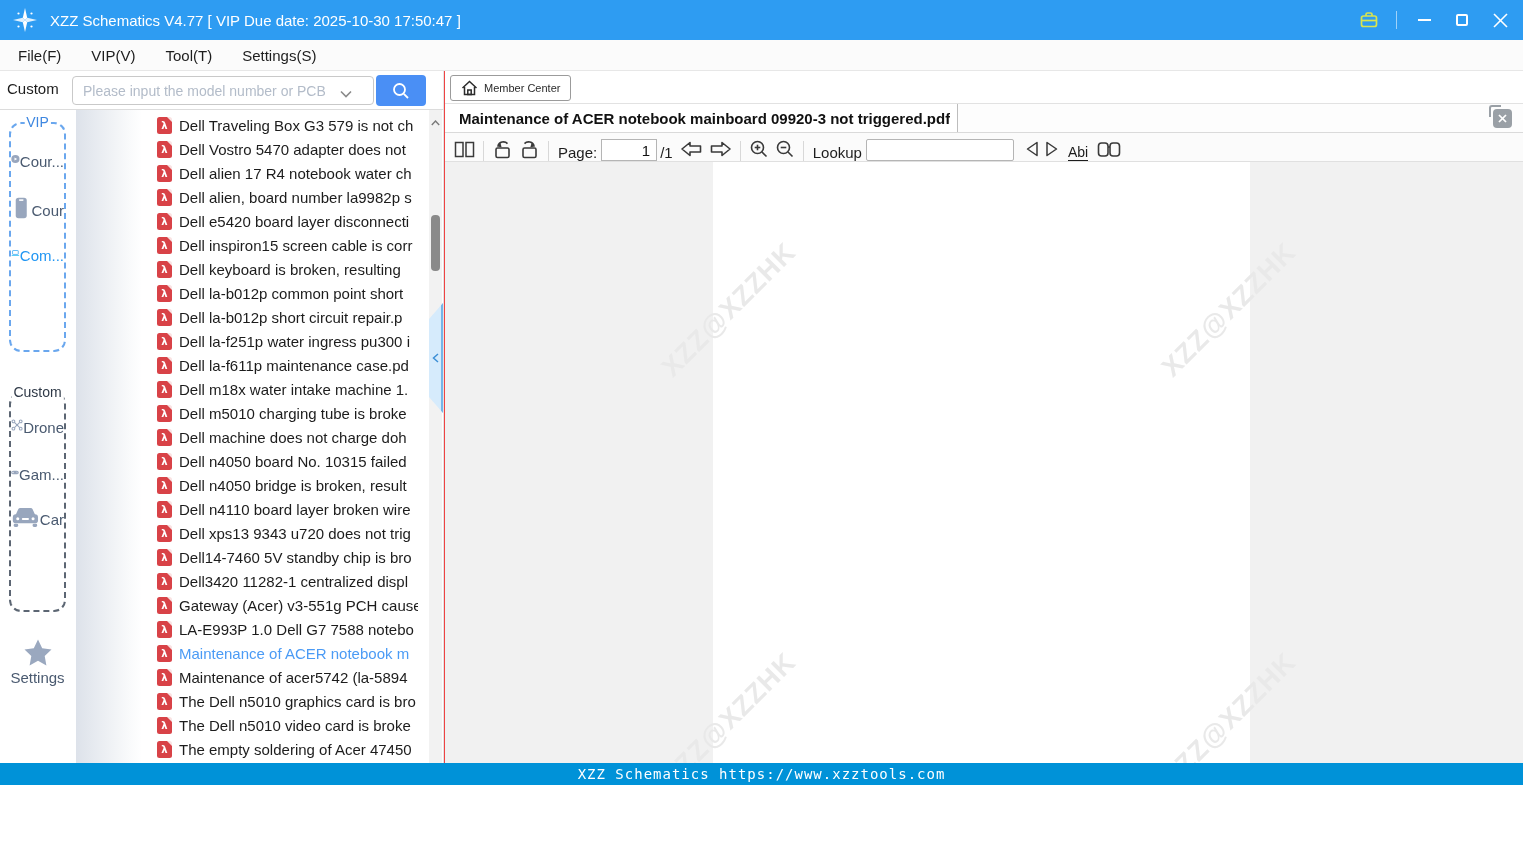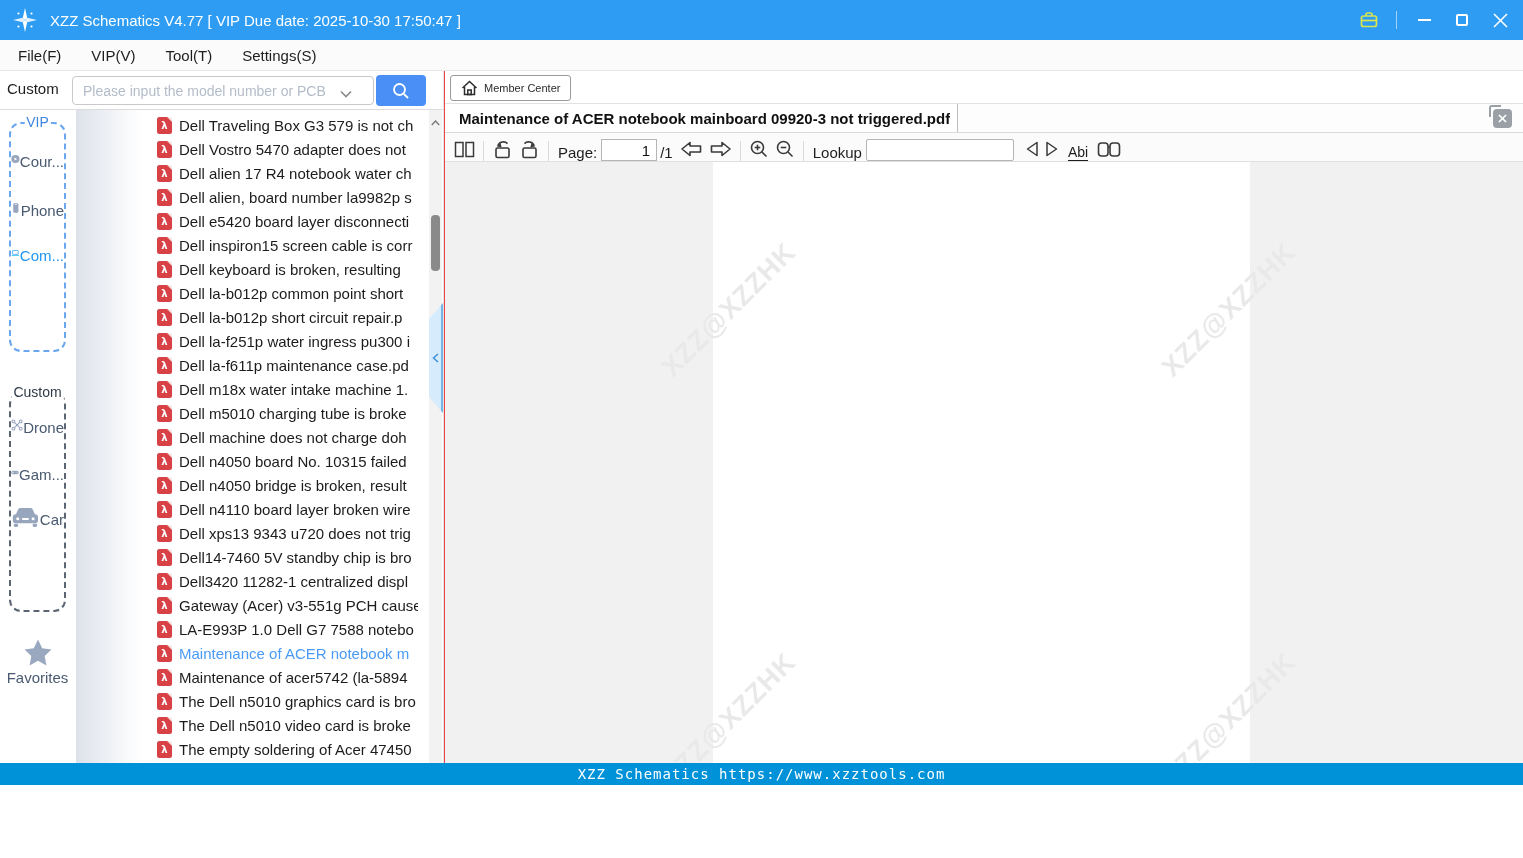--- a/index.html
+++ b/index.html
@@ -170,21 +170,21 @@
             <circle cx="15" cy="15" r="14" fill="#98a6bd"></circle>
             <path d="M12 9.5 L21 15 L12 20.5 Z" fill="#fff"></path>
           </svg>
         <span class="lbl">Cour...</span>
       </div>
       <div class="side-item" style="margin-top:20px;">
         <svg width="26" height="28" viewBox="0 0 26 28">
             <rect x="6" y="1" width="14" height="26" rx="3.5" fill="#98a6bd"></rect>
             <rect x="10" y="3" width="6" height="2" rx="1" fill="#fff" opacity=".9"></rect>
           </svg>
-        <span class="lbl">Phone</span>
+        <span class="lbl">Cour</span>
       </div>
       <div class="side-item active" style="margin-top:18px;">
         <svg width="34" height="27" viewBox="0 0 34 27">
             <rect x="6" y="2" width="22" height="15" rx="2" fill="none" stroke="#1b9cf2" stroke-width="2.6"></rect>
             <rect x="2" y="20" width="30" height="3.6" rx="1.8" fill="#29c0f5"></rect>
           </svg>
         <span class="lbl">Com...</span>
       </div>
     </div>
 
@@ -222,21 +222,21 @@
             <rect x="12" y="13" width="8" height="2.4" rx="1.2" fill="#fff"></rect>
           </svg>
         <span class="lbl">Car</span>
       </div>
     </div>
 
     <div class="favorites">
       <svg width="30" height="29" viewBox="0 0 30 29">
           <path d="M15 1.5 L19.2 10.2 L28.5 11.4 L21.7 18 L23.4 27.4 L15 22.8 L6.6 27.4 L8.3 18 L1.5 11.4 L10.8 10.2 Z" fill="#9aa8bf"></path>
         </svg>
-      <span class="lbl">Favorites</span>
+      <span class="lbl">Settings</span>
     </div>
 
     <div class="tree">
         <div class="tree-row">
           <span class="pdf-ico">λ</span>
           <span class="tree-label">Dell Traveling Box G3 579 is not ch</span>
         </div>
         <div class="tree-row">
           <span class="pdf-ico">λ</span>
           <span class="tree-label">Dell Vostro 5470 adapter does not</span>

